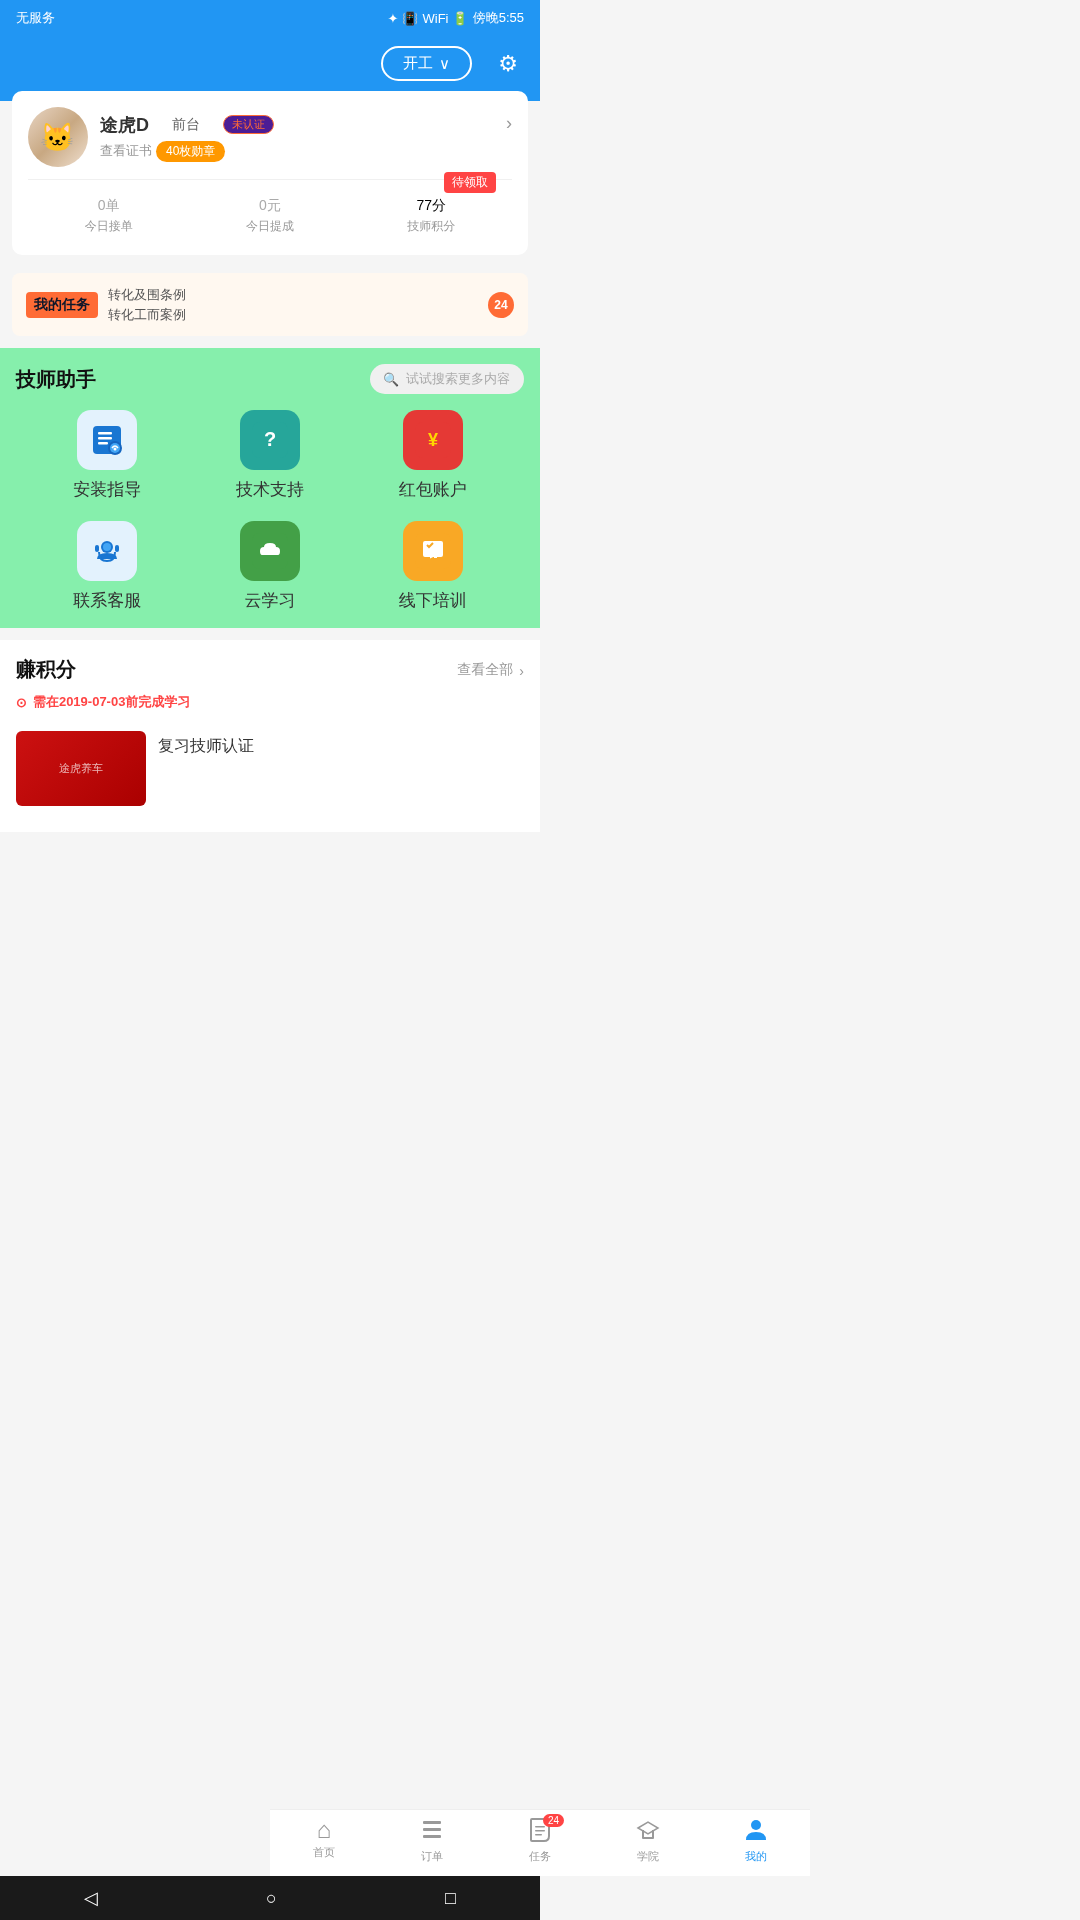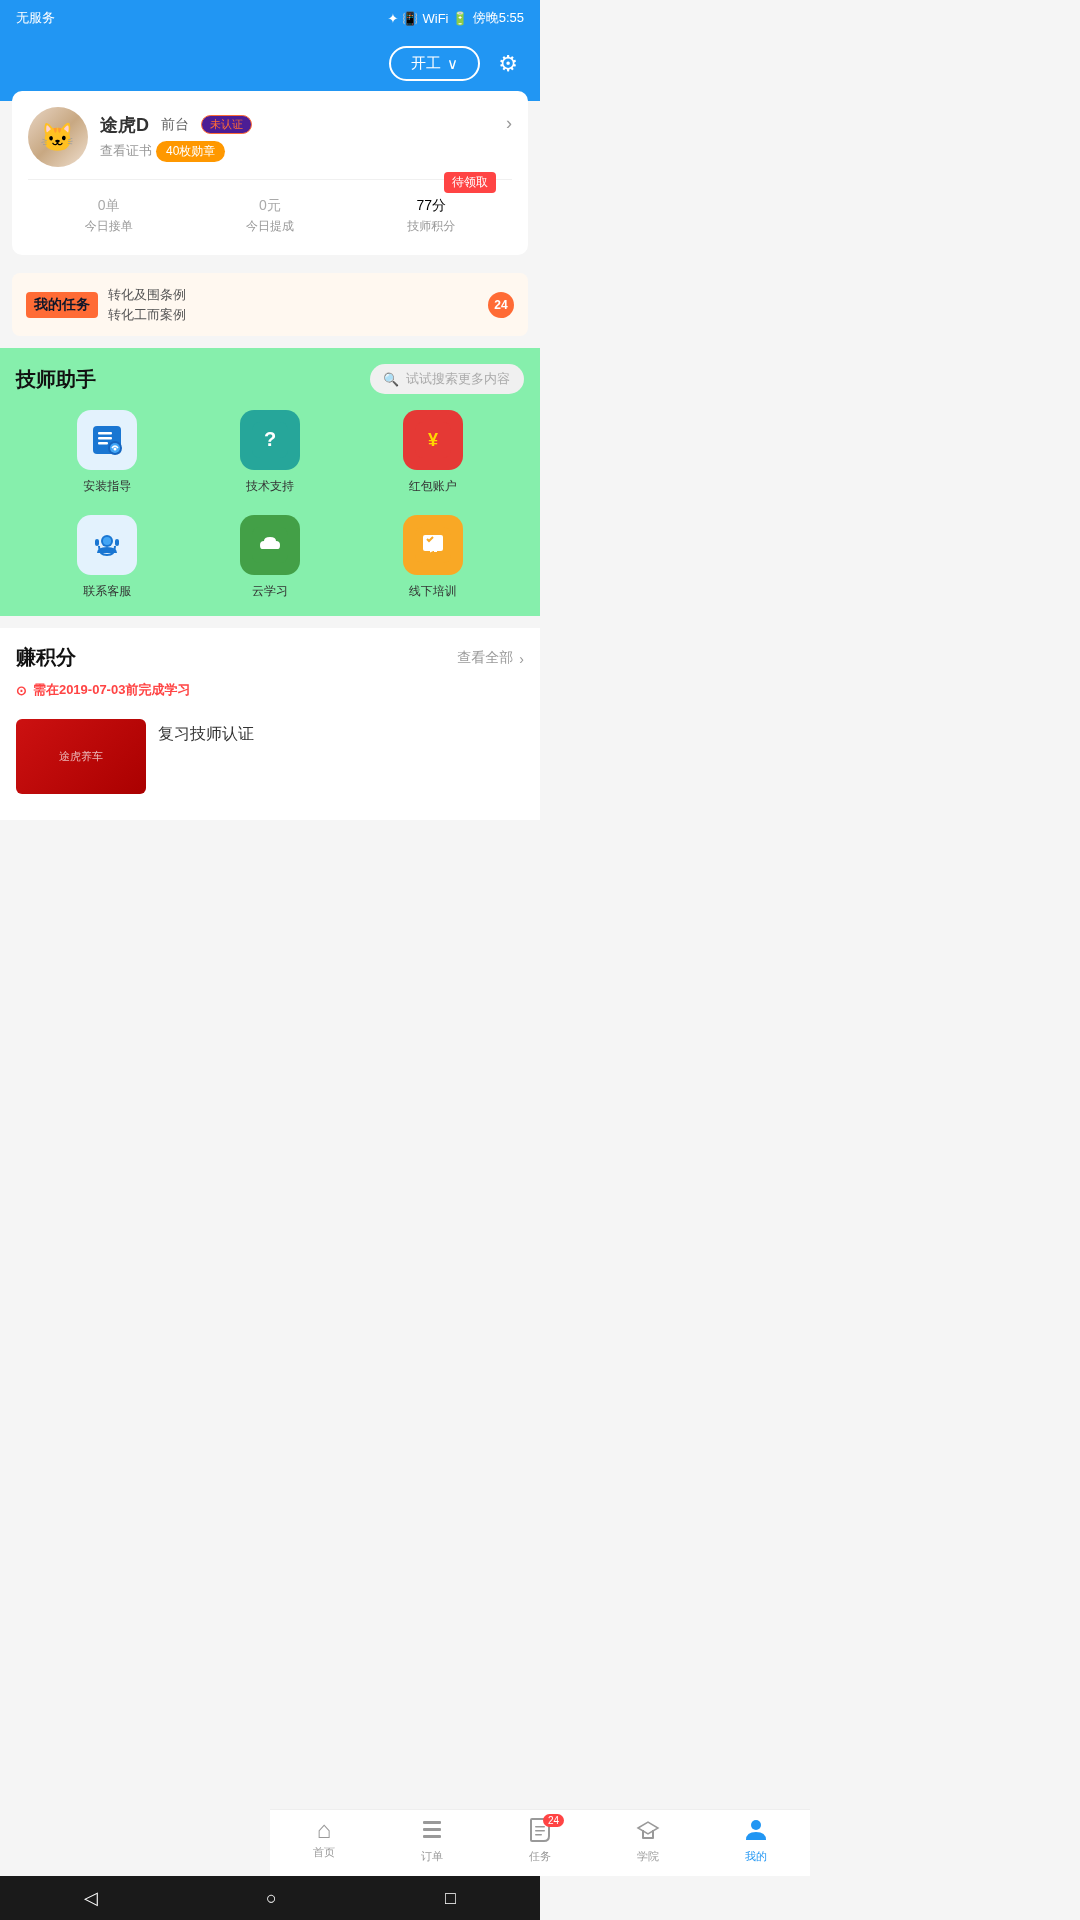--- a/index.html
+++ b/index.html
@@ -24,21 +24,21 @@
     .status-left { color: white; font-size: 13px; }
     .status-right { color: white; font-size: 13px; display: flex; align-items: center; gap: 4px; }
 
     
     .header {
       background: #2196F3;
       padding: 10px 16px 20px;
       display: flex;
       justify-content: flex-end;
       align-items: center;
-      gap: 12px;
+      gap: 20px;
     }
     .header-work-btn {
       background: transparent;
       border: 2px solid white;
       border-radius: 20px;
       color: white;
       padding: 6px 20px;
       font-size: 15px;
       display: flex;
       align-items: center;
@@ -75,21 +75,21 @@
     }
     .avatar-img {
       width: 100%; height: 100%;
       background: linear-gradient(135deg, #e8d5c4 0%, #c8a882 50%, #f0e0d0 100%);
       display: flex; align-items: center; justify-content: center;
       font-size: 28px;
     }
     .profile-name-row {
       display: flex;
       align-items: center;
-      gap: 12px;
+      gap: 23px;
       margin-bottom: 4px;
     }
     .profile-name { font-size: 18px; font-weight: bold; color: #333; }
     .profile-role { font-size: 14px; color: #666; }
     .badge-unverified {
       background: #4c1d95;
       color: #FF6B35;
       border: 1px solid #FF6B35;
       border-radius: 10px;
       padding: 1px 8px;
@@ -202,21 +202,21 @@
       flex-direction: column;
       align-items: center;
       gap: 8px;
     }
     .icon-box {
       width: 60px; height: 60px;
       border-radius: 14px;
       display: flex; align-items: center; justify-content: center;
       font-size: 28px;
     }
-    .icon-label { font-size: 12px; color: #333; }
+    .icon-label { font-size: 17px; color: #333; }
 
     
     .earn-section {
       background: white;
       margin-top: 12px;
       padding: 16px;
     }
     .earn-header {
       display: flex;
       justify-content: space-between;

